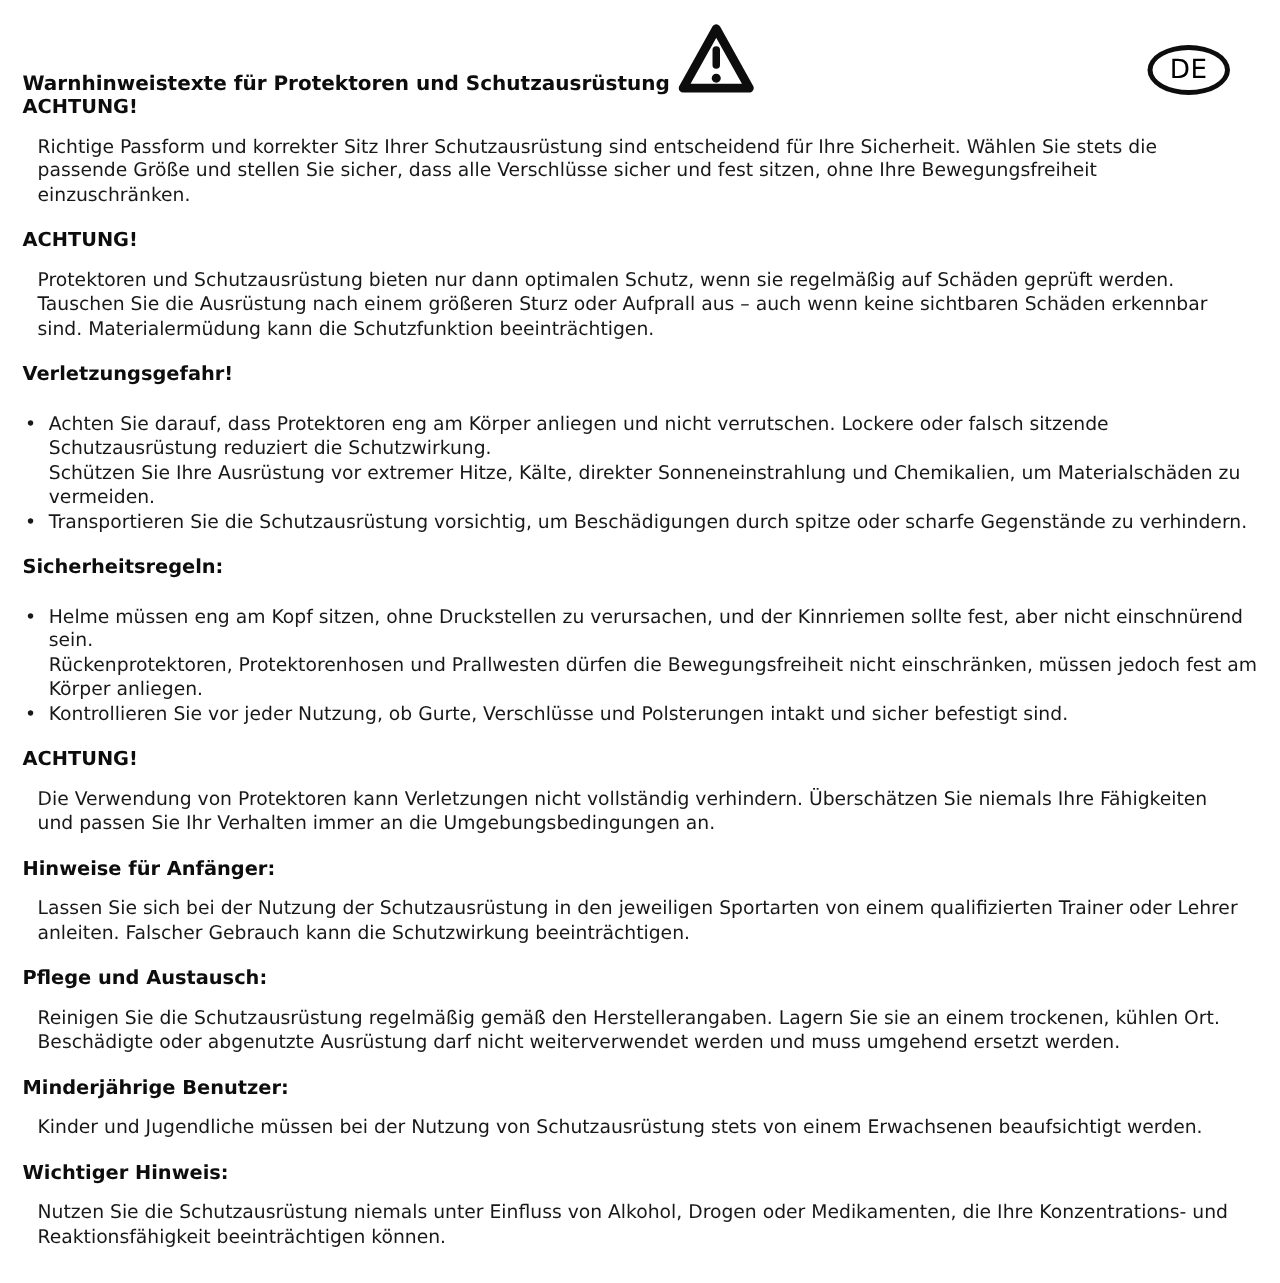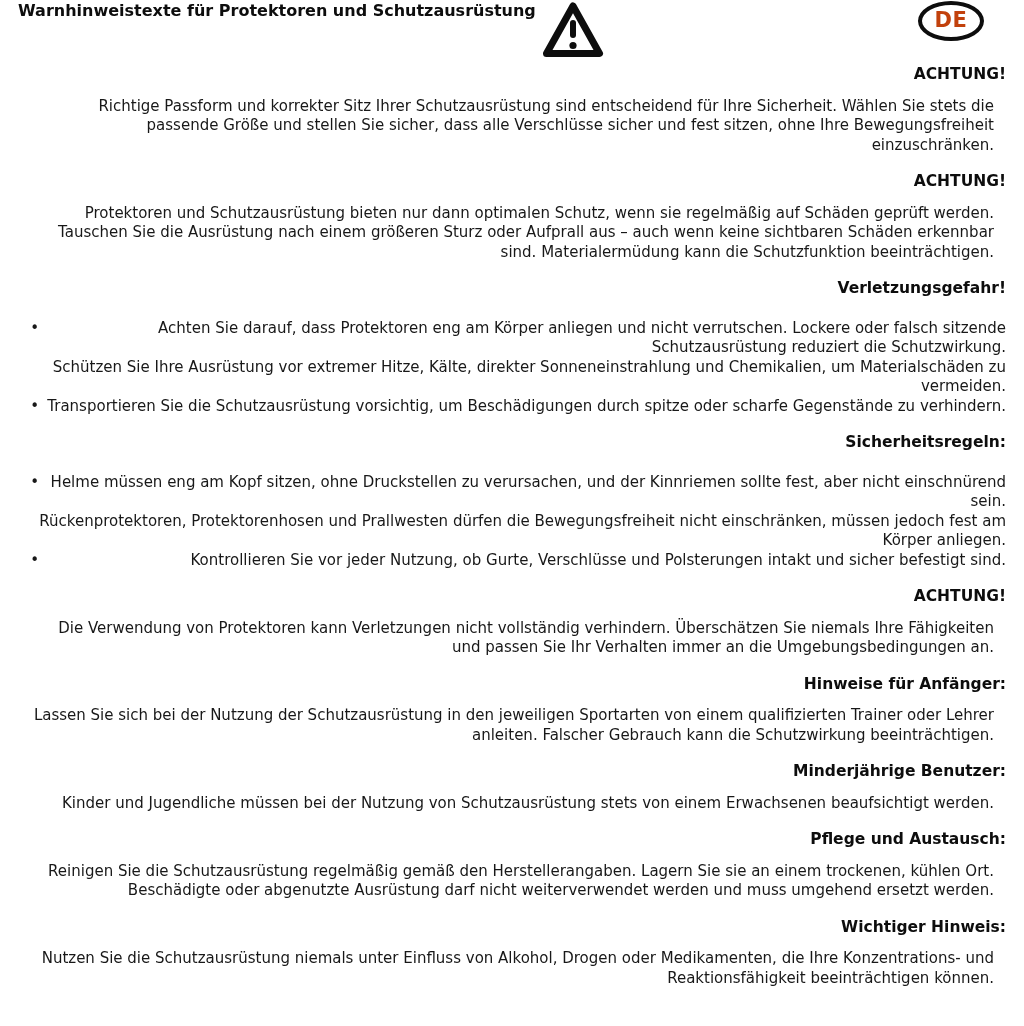--- a/index.html
+++ b/index.html
@@ -15,22 +15,22 @@
     min-height: 1026px;
     padding: 0 18px 40px 18px;
     font-family: "DejaVu Sans", "Liberation Sans", sans-serif;
     font-size: 15px;
     line-height: 19.5px;
     color: #181818;
     background: #ffffff;
   }
   .header {
     display: flex;
-    align-items: flex-start;
-    padding-top: 1px;
+    align-items: flex-end;
+    padding-top: 12px;
     height: 64px;
   }
   .page-title {
     font-size: 16px;
     font-weight: bold;
     margin: 0;
     color: #0d0d0d;
     white-space: nowrap;
   }
   .tri-icon {
@@ -43,25 +43,25 @@
     flex: none;
     box-sizing: border-box;
     width: 66px;
     height: 40px;
     border: 4px solid #0d0d0d;
     border-radius: 50%;
     display: flex;
     align-items: center;
     justify-content: center;
     font-size: 21px;
-    font-weight: bold;
+    font-weight: normal;
     letter-spacing: 0.5px;
-    color: #c2410c;
+    color: #000000;
   }
-  .sec { margin-top: 17px; text-align: right; }
+  .sec { margin-top: 17px; }
   .sec h2 {
     font-size: 15.5px;
     font-weight: bold;
     margin: 0 0 2px 0;
     color: #0d0d0d;
     line-height: 19.5px;
   }
   .sec p { margin: 12px; }
   ul.bullets {
     list-style: none;
@@ -150,27 +150,27 @@
     <h2>ACHTUNG!</h2>
     <p>Die Verwendung von Protektoren kann Verletzungen nicht vollständig verhindern. Überschätzen Sie niemals Ihre Fähigkeiten und passen Sie Ihr Verhalten immer an die Umgebungsbedingungen an.</p>
   </div>
 
   <div class="sec">
     <h2>Hinweise für Anfänger:</h2>
     <p>Lassen Sie sich bei der Nutzung der Schutzausrüstung in den jeweiligen Sportarten von einem qualifizierten Trainer oder Lehrer anleiten. Falscher Gebrauch kann die Schutzwirkung beeinträchtigen.</p>
   </div>
 
   <div class="sec">
-    <h2>Minderjährige Benutzer:</h2>
-    <p>Kinder und Jugendliche müssen bei der Nutzung von Schutzausrüstung stets von einem Erwachsenen beaufsichtigt werden.</p>
+    <h2>Pflege und Austausch:</h2>
+    <p>Reinigen Sie die Schutzausrüstung regelmäßig gemäß den Herstellerangaben. Lagern Sie sie an einem trockenen, kühlen Ort. Beschädigte oder abgenutzte Ausrüstung darf nicht weiterverwendet werden und muss umgehend ersetzt werden.</p>
   </div>
 
   <div class="sec">
-    <h2>Pflege und Austausch:</h2>
-    <p>Reinigen Sie die Schutzausrüstung regelmäßig gemäß den Herstellerangaben. Lagern Sie sie an einem trockenen, kühlen Ort. Beschädigte oder abgenutzte Ausrüstung darf nicht weiterverwendet werden und muss umgehend ersetzt werden.</p>
+    <h2>Minderjährige Benutzer:</h2>
+    <p>Kinder und Jugendliche müssen bei der Nutzung von Schutzausrüstung stets von einem Erwachsenen beaufsichtigt werden.</p>
   </div>
 
   <div class="sec">
     <h2>Wichtiger Hinweis:</h2>
     <p>Nutzen Sie die Schutzausrüstung niemals unter Einfluss von Alkohol, Drogen oder Medikamenten, die Ihre Konzentrations- und Reaktionsfähigkeit beeinträchtigen können.</p>
   </div>
 
 
 </div>
 

